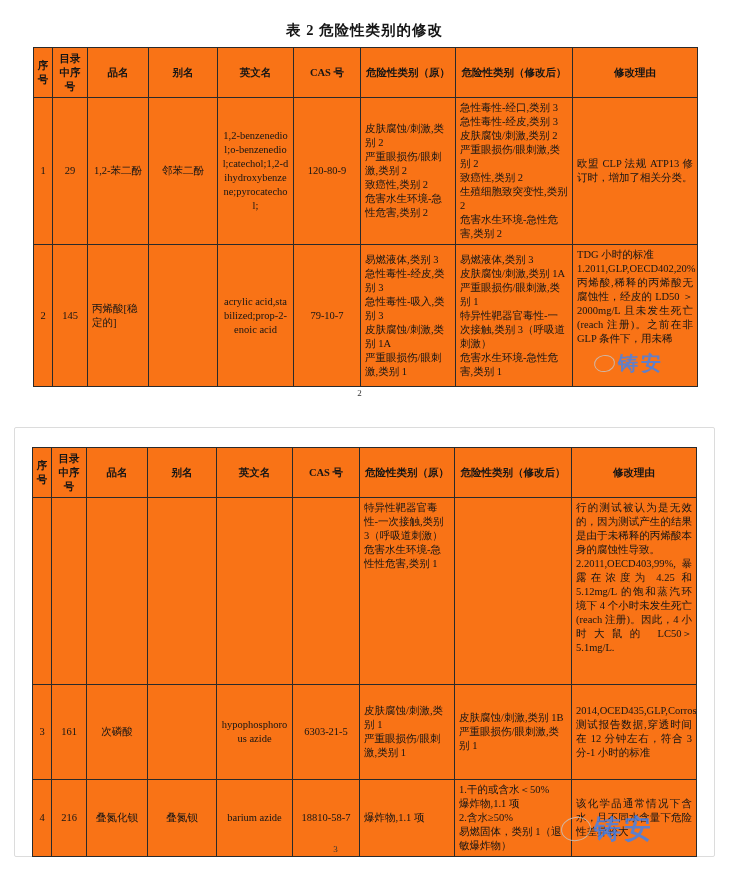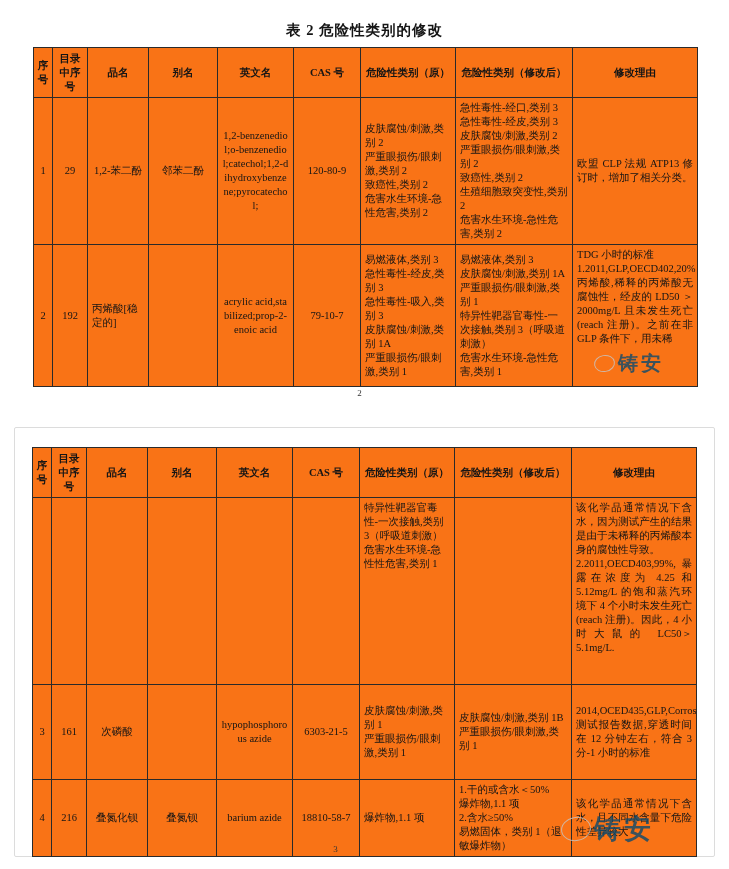--- a/index.html
+++ b/index.html
@@ -26,21 +26,21 @@
   .b  { font-weight:normal; }
   .pagenum { position:absolute; text-align:center; font-size:9px; color:#333; }
   .pn1 { top:388px; left:0; right:10px; }
   .pn2 { top:416px; left:0; right:58px; }
   .sheet2 { margin:0 14px; width:701px; height:430px;
             border:1px solid #dcdcdc; border-radius:2px; background:#fff; }
   .wm { position:absolute; display:flex; align-items:center; gap:3px;
         color:#b9b9b9; opacity:.8; z-index:5; pointer-events:none; }
   .wm-circle { display:inline-block; border:1.5px solid #c6c6c6; border-radius:50%;
                transform:rotate(-10deg); }
-  .wm-text { font-weight:bold; letter-spacing:3px; color:#0c4a6e;
+  .wm-text { font-weight:bold; letter-spacing:3px; color:#3b82f6;
              font-family:"DejaVu Sans","Liberation Sans",sans-serif; }
   .wm1 { left:594px; top:350px; }
   .wm1 .wm-circle { width:21px; height:17px; }
   .wm1 .wm-text { font-size:20px; }
   .wm2 { left:546px; top:383px; }
   .wm2 .wm-circle { width:30px; height:24px; }
   .wm2 .wm-text { font-size:27px; }
 </style>
 </head>
 <body>
@@ -93,21 +93,21 @@
           <span class="ln">皮肤腐蚀/刺激,类别 2</span>
           <span class="ln">严重眼损伤/眼刺激,类别 2</span>
           <span class="ln">致癌性,类别 2</span>
           <span class="ln b">生殖细胞致突变性,类别 2</span>
           <span class="ln">危害水生环境-急性危害,类别 2</span>
         </td>
         <td class="rsn">欧盟 CLP 法规 ATP13 修订时，增加了相关分类。</td>
       </tr>
       <tr style="height:142px">
         <td class="c">2</td>
-        <td class="c">192</td>
+        <td class="c">145</td>
         <td>丙烯酸[稳定的]</td>
         <td class="c"></td>
         <td class="en">acrylic acid,stabilized;prop-2-enoic acid</td>
         <td class="c">79-10-7</td>
         <td class="haz">
           <span class="ln">易燃液体,类别 3</span>
           <span class="ln b">急性毒性-经皮,类别 3</span>
           <span class="ln b">急性毒性-吸入,类别 3</span>
           <span class="ln">皮肤腐蚀/刺激,类别 1A</span>
           <span class="ln">严重眼损伤/眼刺激,类别 1</span>
@@ -168,21 +168,21 @@
         <td></td>
         <td></td>
         <td class="en"></td>
         <td class="c"></td>
         <td class="haz vtop">
           <span class="ln">特异性靶器官毒性-一次接触,类别 3（呼吸道刺激）</span>
           <span class="ln">危害水生环境-急性性危害,类别 1</span>
         </td>
         <td class="haz"></td>
         <td class="rsn vtop">
-          <span class="ln">该化学品通常情况下含水，因为测试产生的结果是由于未稀释的丙烯酸本身的腐蚀性导致。</span>
+          <span class="ln">行的测试被认为是无效的，因为测试产生的结果是由于未稀释的丙烯酸本身的腐蚀性导致。</span>
           <span class="ln">2.2011,OECD403,99%,暴露在浓度为 4.25 和 5.12mg/L 的饱和蒸汽环境下 4 个小时未发生死亡(reach 注册)。因此，4 小时大鼠的 LC50＞5.1mg/L.</span>
         </td>
       </tr>
       <tr style="height:95px">
         <td class="c">3</td>
         <td class="c">161</td>
         <td class="c">次磷酸</td>
         <td class="c"></td>
         <td class="en">hypophosphorous azide</td>
         <td class="c">6303-21-5</td>

